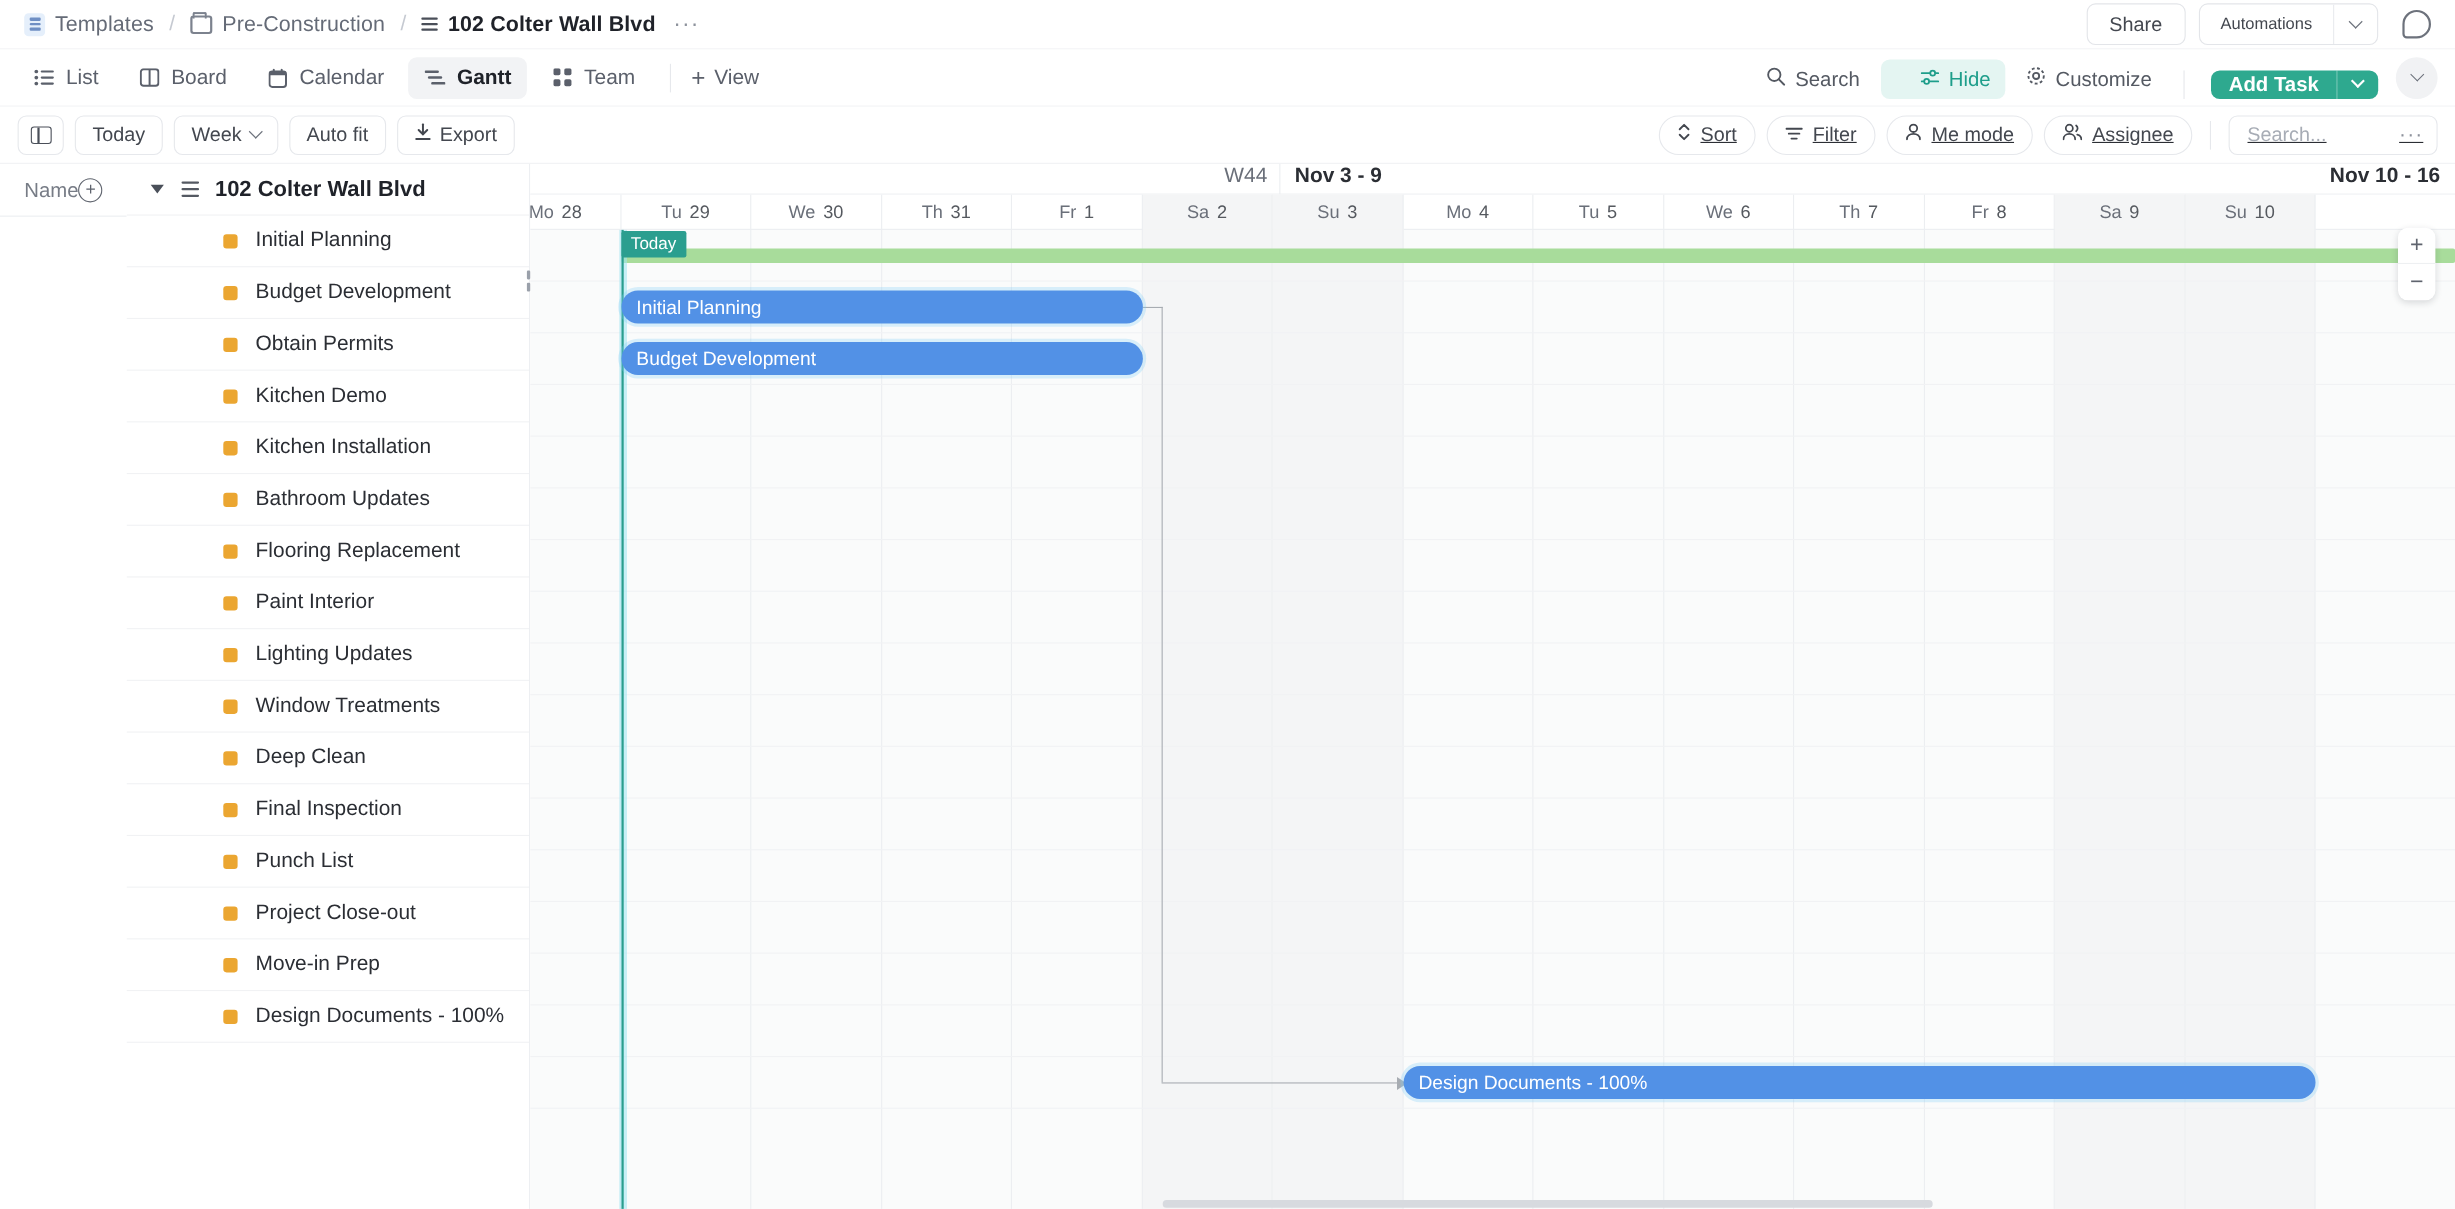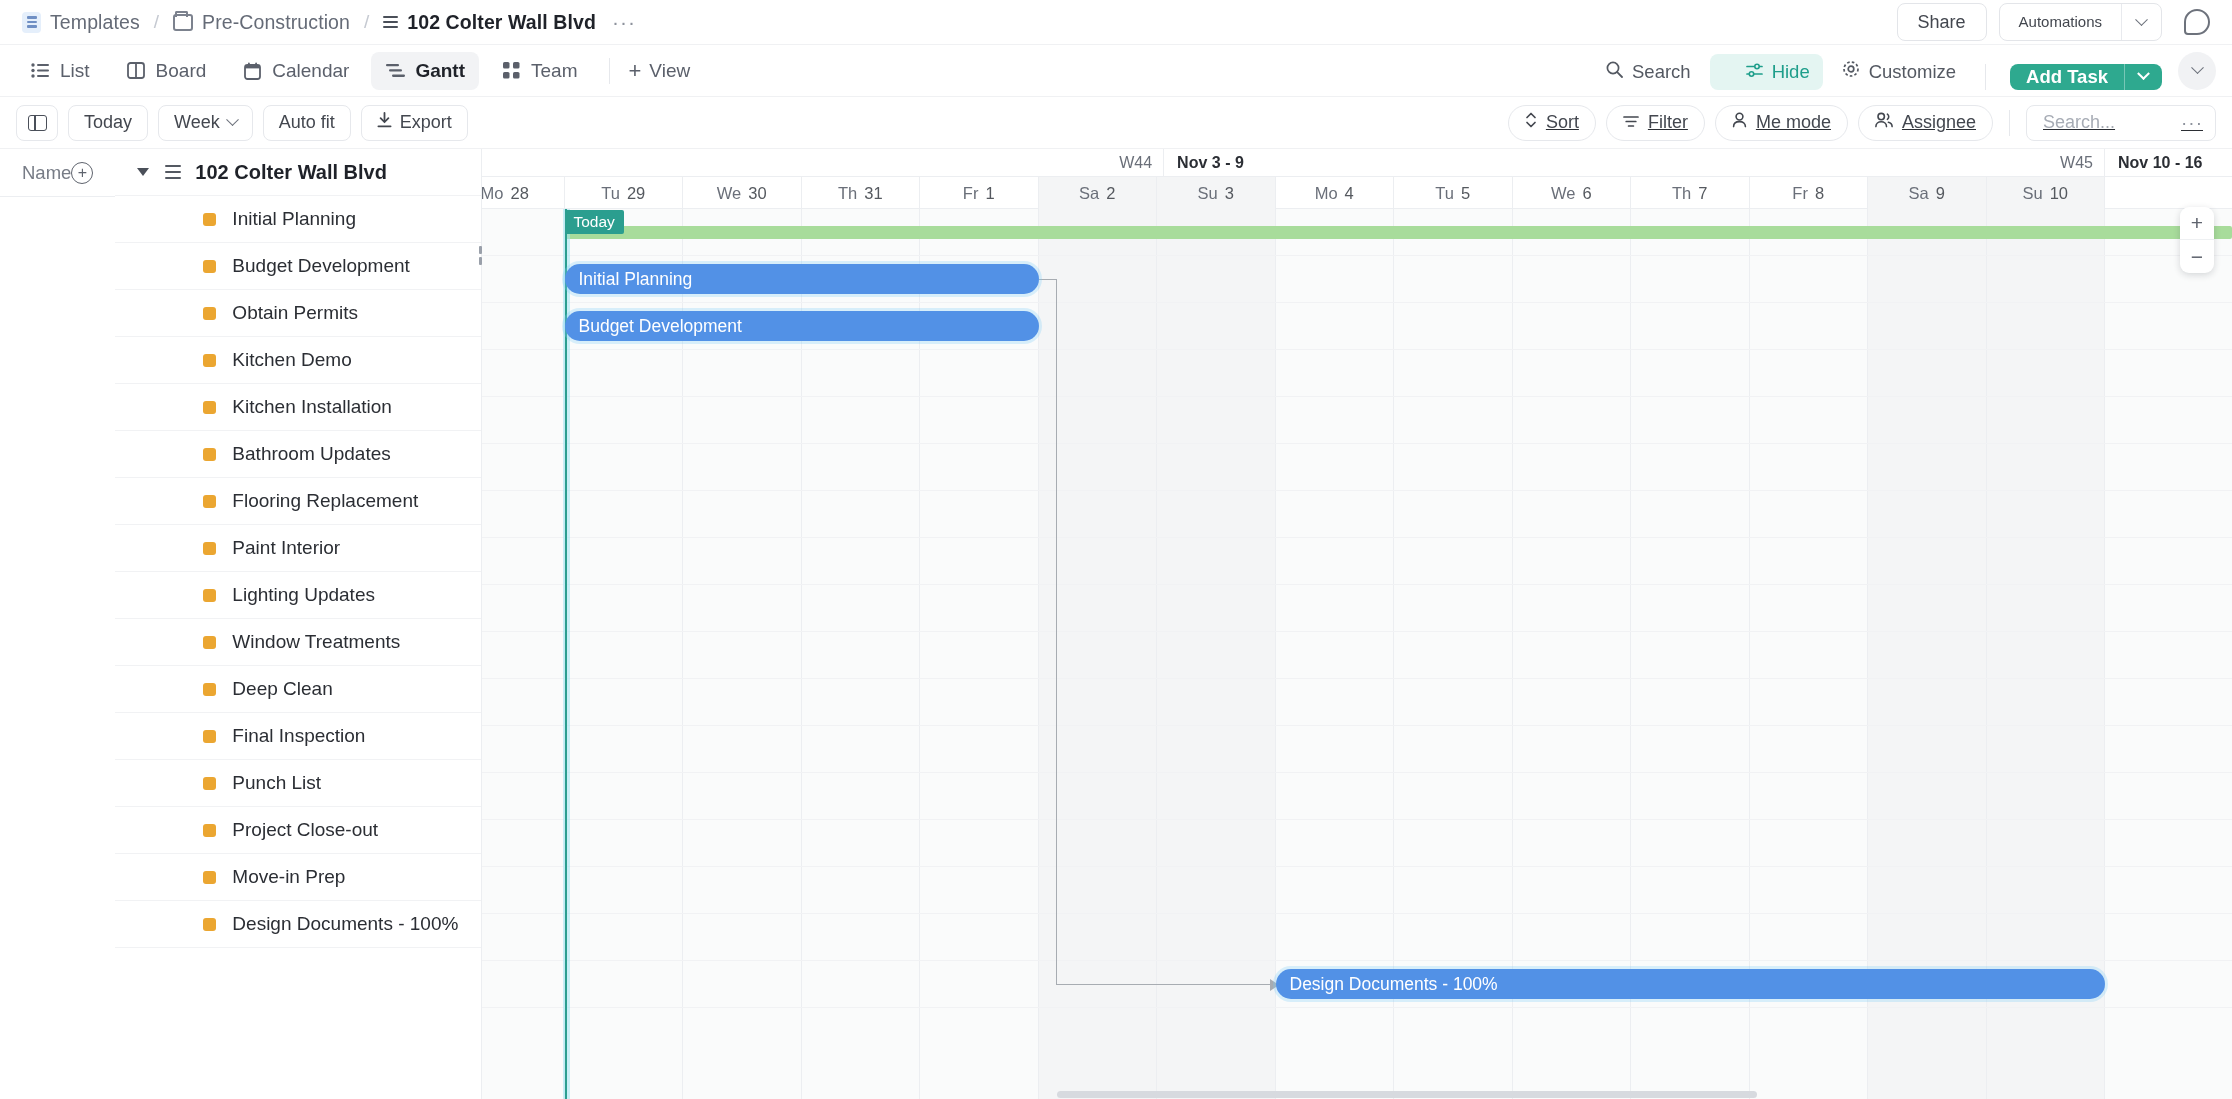--- a/index.html
+++ b/index.html
@@ -139,21 +139,21 @@
     padding-left: 88px; cursor: pointer; }
   .sdot { width: 13px; height: 13px; border-radius: 3px; background: #eba631; margin-right: 16px; flex: none; }
   .tname { font-size: 19px; color: #2b2e34; }
   .grip { position: absolute; right: -5px; top: 92px; width: 10px; height: 28px; display: flex;
     flex-direction: column; justify-content: center; gap: 3px; cursor: col-resize; z-index: 6; }
   .grip i { display: block; height: 8px; width: 3px; background: #9aa0aa; border-radius: 1px; margin-left: 3px; }
 
   
   .gantt { flex: 1; position: relative; overflow: hidden; background: #fafbfb; }
   .weekhdr { height: 28px; display: flex; background: #fff; border-bottom: 1px solid #eceef1; position: relative; z-index: 2; }
-  .wcell { display: flex; align-items: center; font-size: 16px; border-right: 1px solid #eceef1; }
+  .wcell { display: flex; align-items: flex-start; font-size: 19px; border-right: 1px solid #eceef1; }
   .wnum { color: #6a6f79; padding-right: 11px; margin-left: auto; }
   .wrange { color: #2b2e34; font-weight: 600; padding-left: 13px; }
   .dayhdr { height: 32px; display: flex; background: #fff; border-bottom: 1px solid #eceef1; position: relative; z-index: 2; }
   .dcell { display: flex; align-items: center; justify-content: center; gap: 7px; font-size: 16.5px;
     color: #6a6f79; border-right: 1px solid #eceef1; flex: none; }
   .dcell.we { background: #f4f5f6; }
   .dcell .dn { color: #55595f; }
 
   .grid { position: absolute; left: 0; right: 0; top: 60px; bottom: 0; }
   .gcol { position: absolute; top: 0; bottom: 0; border-right: 1px solid #eceef1; }
@@ -505,23 +505,20 @@
       </div>
   </div>
 
   <div class="gantt">
     <div class="weekhdr" id="weekhdr" style="position: relative;">
         <div class="wcell" style="position: absolute; left: -36px; width: 718.11px; top: 0px; height: 28px;">
           <span class="wnum">W44</span>
         </div>
         <div class="wcell" style="position: absolute; left: 682.11px; top: 0px; height: 28px; border-right: none;">
           <span class="wrange">Nov 3 - 9</span>
-        </div>
-        <div class="wcell" style="position: absolute; left: 682.11px; width: 940.89px; top: 0px; height: 28px;">
-          <span class="wnum">W45</span>
         </div>
         <div class="wcell" style="position: absolute; left: 1623px; top: 0px; height: 28px; border-right: none;">
           <span class="wrange">Nov 10 - 16</span>
         </div>
       </div>
     <div class="dayhdr" id="dayhdr" style="position: relative;">
         <div class="dcell" style="position: absolute; left: -36px; width: 118.5px; top: 0px; height: 32px;">
           <span>Mo</span>
           <span class="dn">28</span>
         </div>

